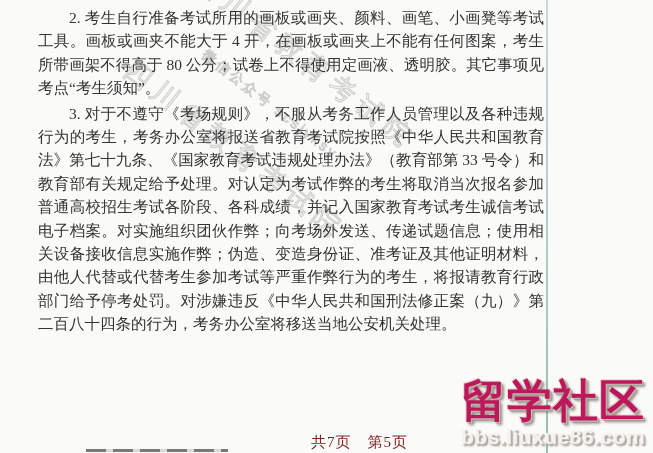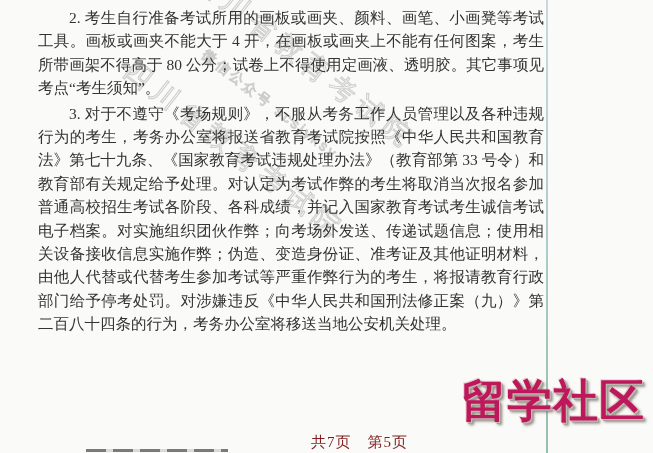--- a/index.html
+++ b/index.html
@@ -113,15 +113,16 @@
   <div class="footer">
     <span>共7页</span><span>第5页</span>
   </div>
 
   <div class="cutoff"></div>
 
   <div class="vrule"></div>
 
   <div class="site">
     <div class="site-name">留学社区</div>
+    <div class="site-url">bbs.liuxue86.com</div>
   </div>
 
 </div>
 
 </body></html>

